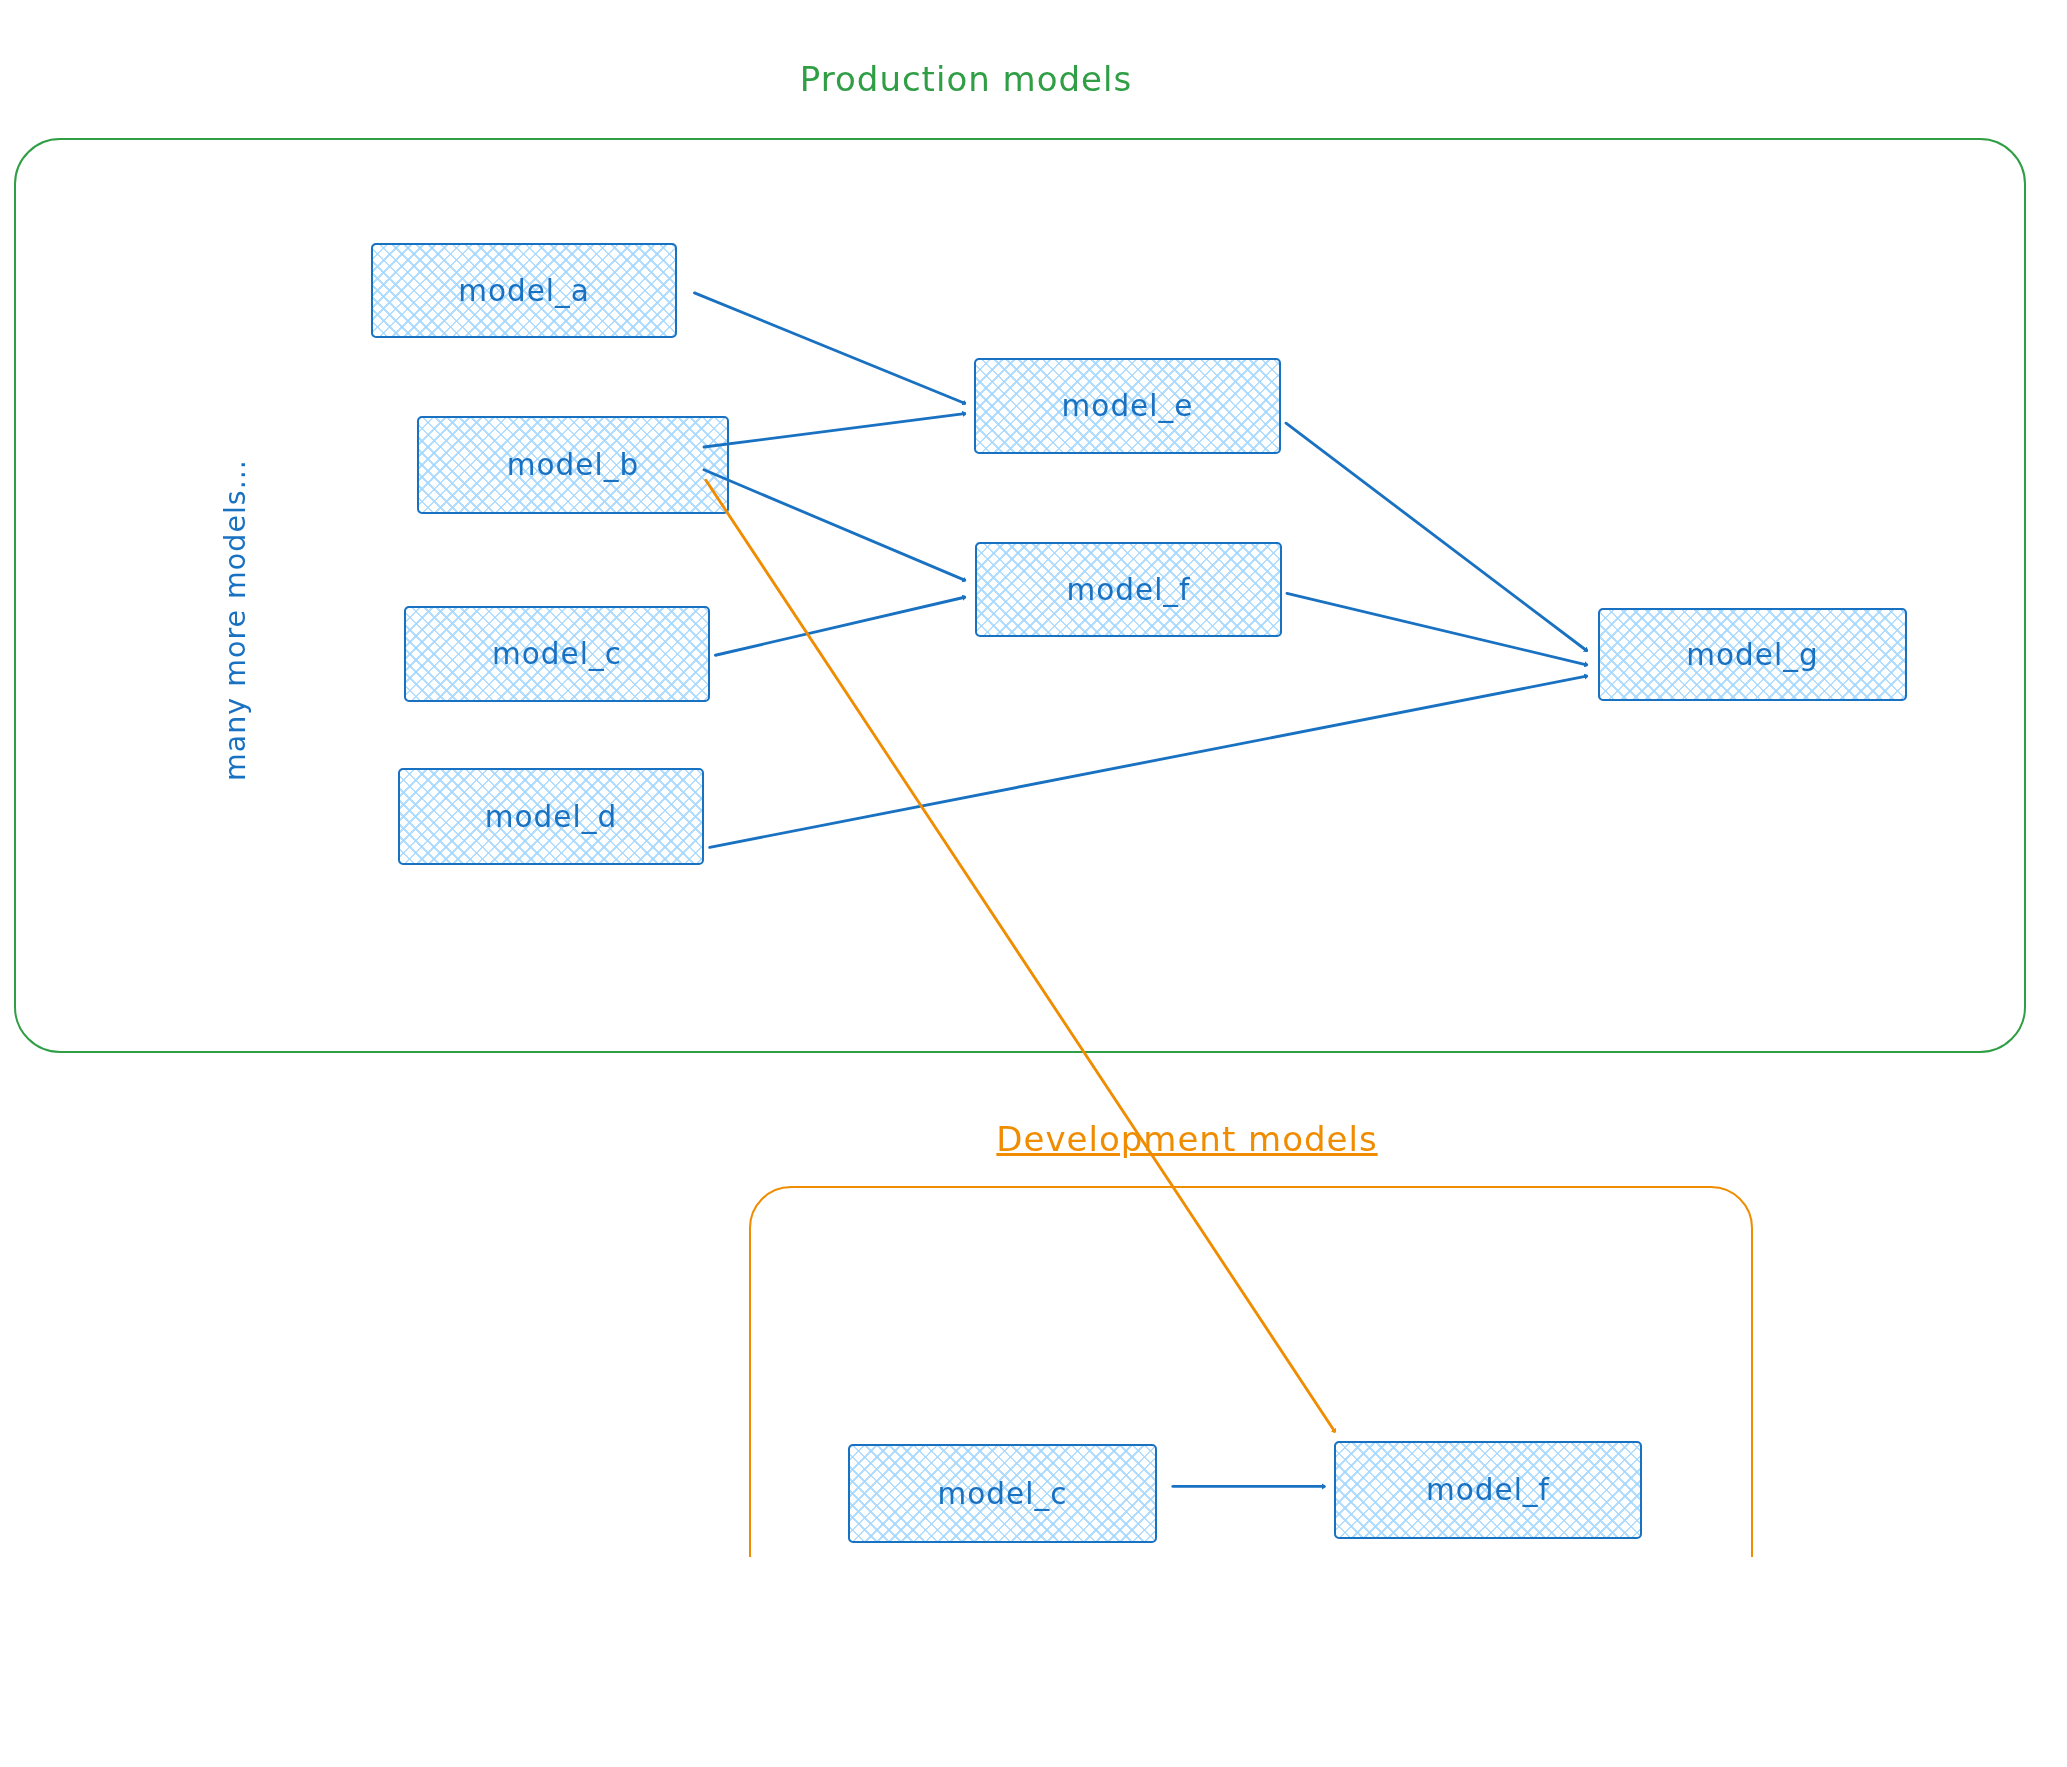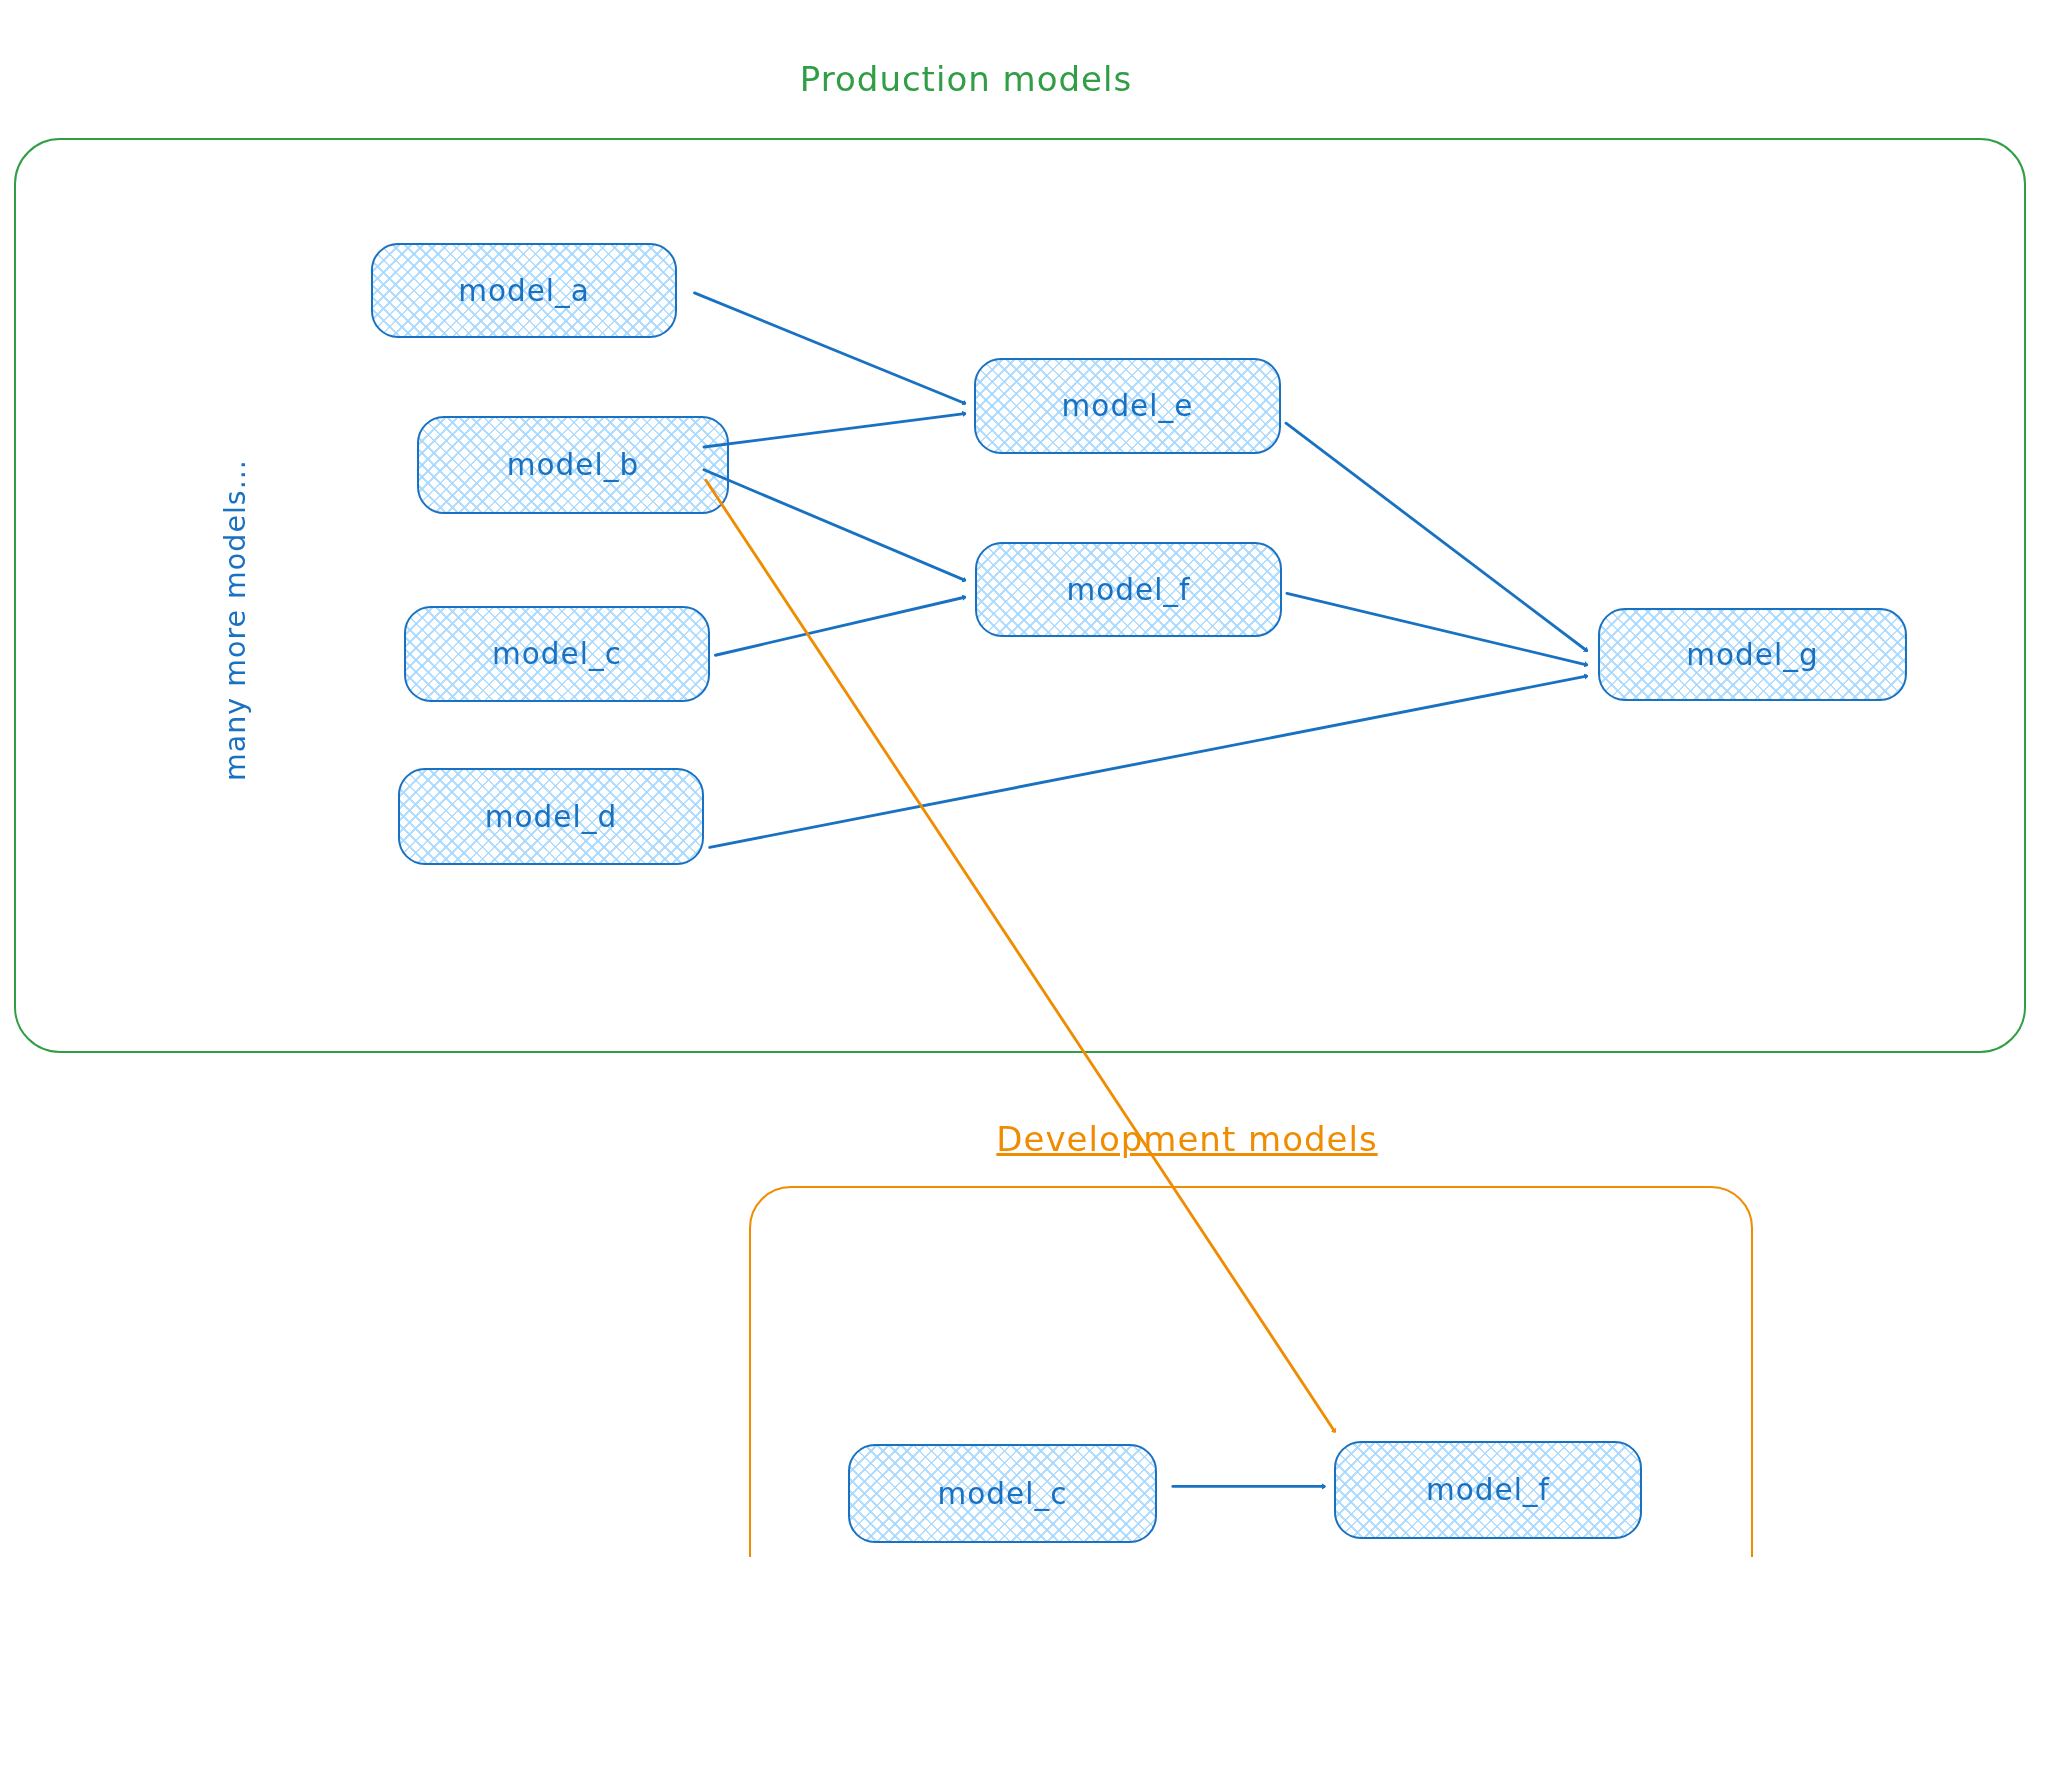--- a/index.html
+++ b/index.html
@@ -68,21 +68,21 @@
     color: #1971c2;
     transform: rotate(-90deg);
     transform-origin: center center;
     white-space: nowrap;
     z-index: 2;
   }
   .node {
     position: absolute;
     box-sizing: border-box;
     border: 2.9px solid #1971c2;
-    border-radius: 27px;
+    border-radius: 5px;
     display: flex;
     align-items: center;
     justify-content: center;
     color: #1971c2;
     font-size: 29.5px;
     letter-spacing: 1px;
     z-index: 2;
     background:
       repeating-linear-gradient(45deg,  rgba(165,216,255,0.85) 0px, rgba(165,216,255,0.85) 1.9px, transparent 1.9px, transparent 8.6px),
       repeating-linear-gradient(135deg, rgba(165,216,255,0.85) 0px, rgba(165,216,255,0.85) 1.9px, transparent 1.9px, transparent 8.6px),

